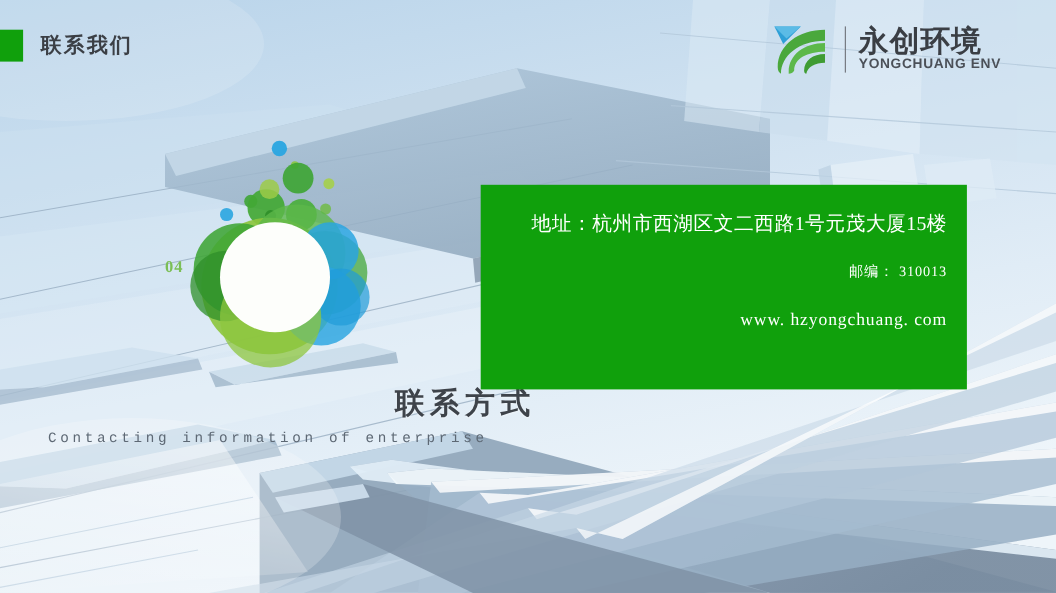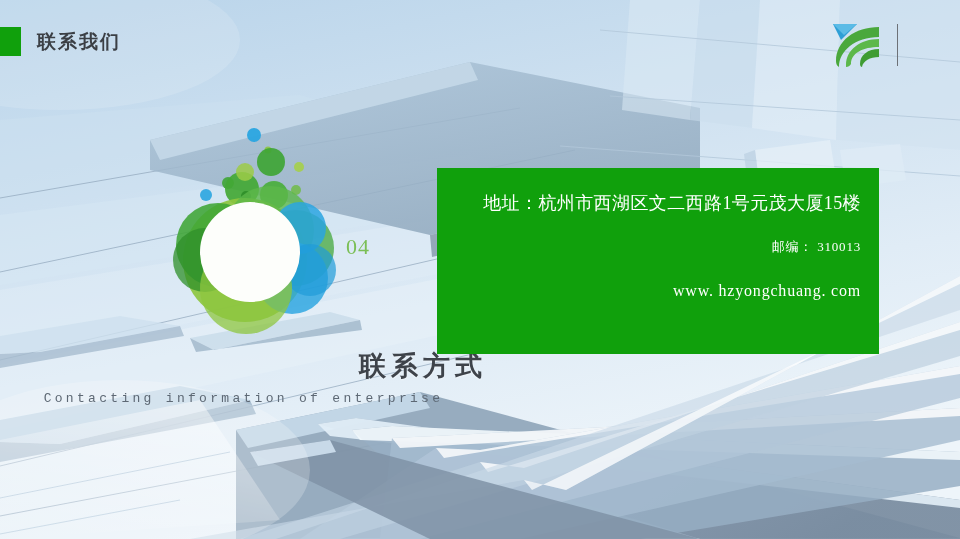--- a/index.html
+++ b/index.html
@@ -37,23 +37,24 @@
   }
   .logo-en{
     font-size:12.5px;font-weight:bold;color:#4b5058;letter-spacing:0.6px;
     line-height:1.1;white-space:nowrap;margin-top:1px;
   }
 
   
   .badge{position:absolute;left:150px;top:110px;width:220px;height:240px;z-index:20;}
   .badge svg{display:block;}
   .badge-num{
-    position:absolute;left:0;right:0;top:126px;text-align:right;
-    font-size:22px;color:#7bbf56;letter-spacing:1px;line-height:1;
+    position:absolute;left:0;right:0;top:126px;text-align:left;
+    font-size:15px;color:#7bbf56;letter-spacing:1px;line-height:1;
     font-family:"Liberation Serif","DejaVu Serif",serif;
+    font-weight:bold;
   }
 
   
   .sec-title{
     position:absolute;left:0;top:348px;width:487px;text-align:right;z-index:22;
     font-size:27px;font-weight:bold;color:#3e434a;letter-spacing:5px;
     font-family:"Liberation Serif","DejaVu Serif",serif;
     text-shadow:0 1px 2px rgba(255,255,255,.55);
   }
   .sec-sub{
@@ -214,20 +215,24 @@
     <span class="logo-mark">
       <svg viewBox="0 0 62 47" width="62" height="47" aria-hidden="true">
         <path d="M6 3 L30 3 L14 19 Z" fill="#2e9fd6"></path>
         <path d="M6 3 L30 3 L17 14 Z" fill="#5bbbe6"></path>
         <path d="M52 6 C28 6 9 20 9 40 C9 43 10 45 12 46 C12 30 28 16 52 16 Z" fill="#4aa83c"></path>
         <path d="M52 18 C33 18 19 29 19 44 L19 46 C21 46 23 45 24 43 C24 32 36 26 52 26 Z" fill="#5cb84a"></path>
         <path d="M52 28 C41 28 33 34 33 43 C33 45 34 46 35 46 C36 40 43 36 52 36 Z" fill="#3f9c33"></path>
       </svg>
     </span>
     <span class="logo-div"></span>
+    <span class="logo-txt">
+      <span class="logo-cn">永创环境</span>
+      <span class="logo-en">YONGCHUANG ENV</span>
+    </span>
   </div>
 
   <div class="badge">
     <svg width="220" height="240" viewBox="0 0 220 240" aria-hidden="true">
 
       <circle cx="104" cy="25" r="7" fill="#2aa5e0" opacity=".95"></circle>
       <circle cx="118" cy="40" r="3.5" fill="#8cc63f" opacity=".9"></circle>
       <circle cx="121" cy="52" r="14" fill="#3fa535" opacity=".92"></circle>
       <circle cx="149" cy="57" r="5" fill="#a5cf4a" opacity=".9"></circle>
       <circle cx="78" cy="73" r="6" fill="#3fa535" opacity=".9"></circle>

